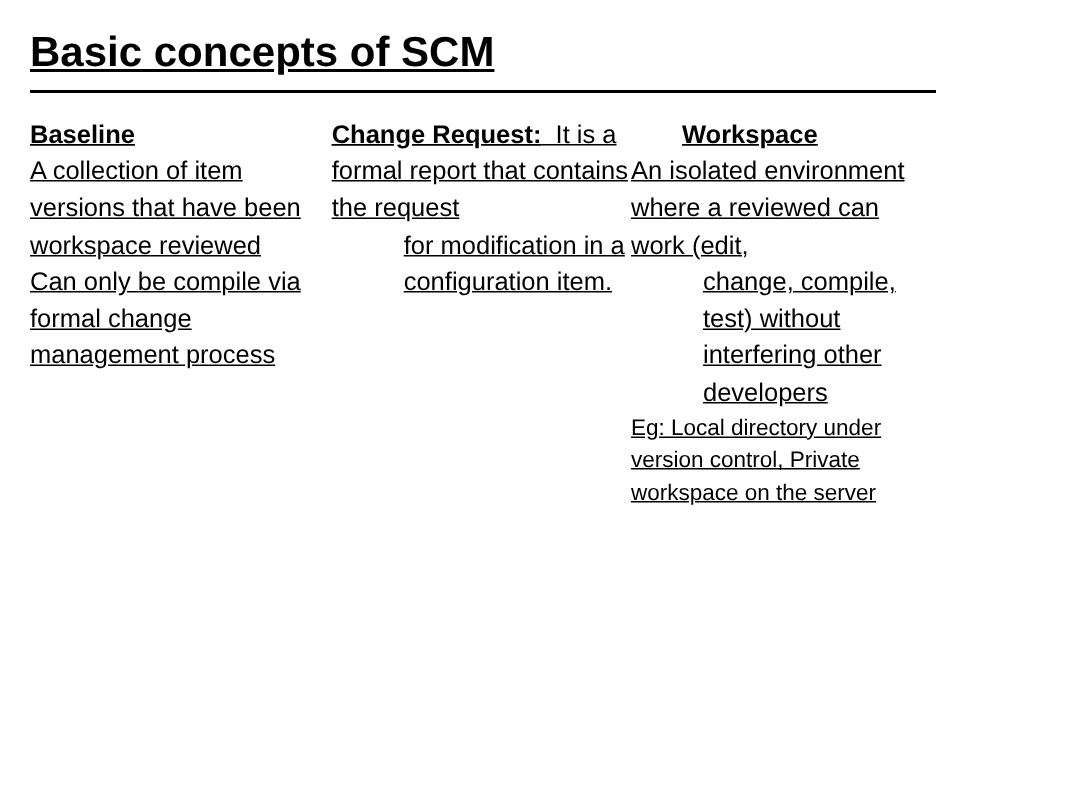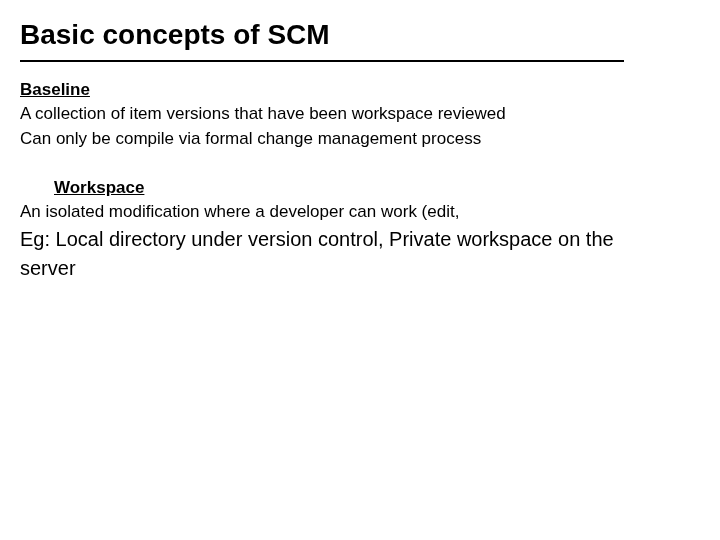--- a/index.html
+++ b/index.html
@@ -15,40 +15,41 @@
       font-family: Arial, Helvetica, sans-serif;
       overflow: hidden;
     }
 
     .page-container {
       width: 644px;
       height: 540px;
       padding: 18px 20px 20px 20px;
       display: flex;
       flex-direction: column;
+      text-decoration: underline;
     }
 
     .page-title {
       font-size: 28px;
       font-weight: bold;
       color: #000000;
       margin-bottom: 8px;
       line-height: 1.2;
     }
 
     .title-divider {
       border: none;
       border-top: 2px solid #000000;
       margin-bottom: 16px;
     }
 
     .content-area {
       flex: 1;
       display: flex;
-      flex-direction: column;
+      flex-direction: row;
     }
 
     .section {
       margin-bottom: 24px;
     }
 
     .section-body {
       font-size: 17px;
       color: #000000;
       line-height: 1.45;
@@ -56,44 +57,51 @@
 
     .section-body p {
       margin: 0;
     }
 
     .indented {
       padding-left: 48px;
     }
 
     .small-text {
-      font-size: 20px;
+      font-size: 15px;
     }
   </style>
 </head>
 <body>
 
 <div class="page-container">
 
   <h1 class="page-title">Basic concepts of SCM</h1>
   <hr class="title-divider">
 
   <div class="content-area">
 
     <div class="section">
       <div class="section-body">
         <p><span style="text-decoration: underline; font-weight: bold;">Baseline</span></p>
         <p>A collection of item versions that have been workspace reviewed</p>
         <p>Can only be compile via formal change management process</p>
       </div>
     </div>
 
+    <div class="section">
+      <div class="section-body">
+        <p><span style="text-decoration: underline; font-weight: bold;">Change Request:</span>&nbsp; It is a formal report that contains the request</p>
+        <p class="indented">for modification in a configuration item.</p>
+      </div>
+    </div>
 
     <div class="section">
       <div class="section-body">
         <p><span style="text-decoration: underline; font-weight: bold; margin-left: 34px;">Workspace</span></p>
-        <p>An isolated modification where a developer can work (edit,</p>
+        <p>An isolated environment where a reviewed can work (edit,</p>
+        <p class="indented">change, compile, test) without interfering other developers</p>
         <p class="small-text">Eg: Local directory under version control, Private workspace on the server</p>
       </div>
     </div>
 
   </div>
 </div>
 
 </body></html>

